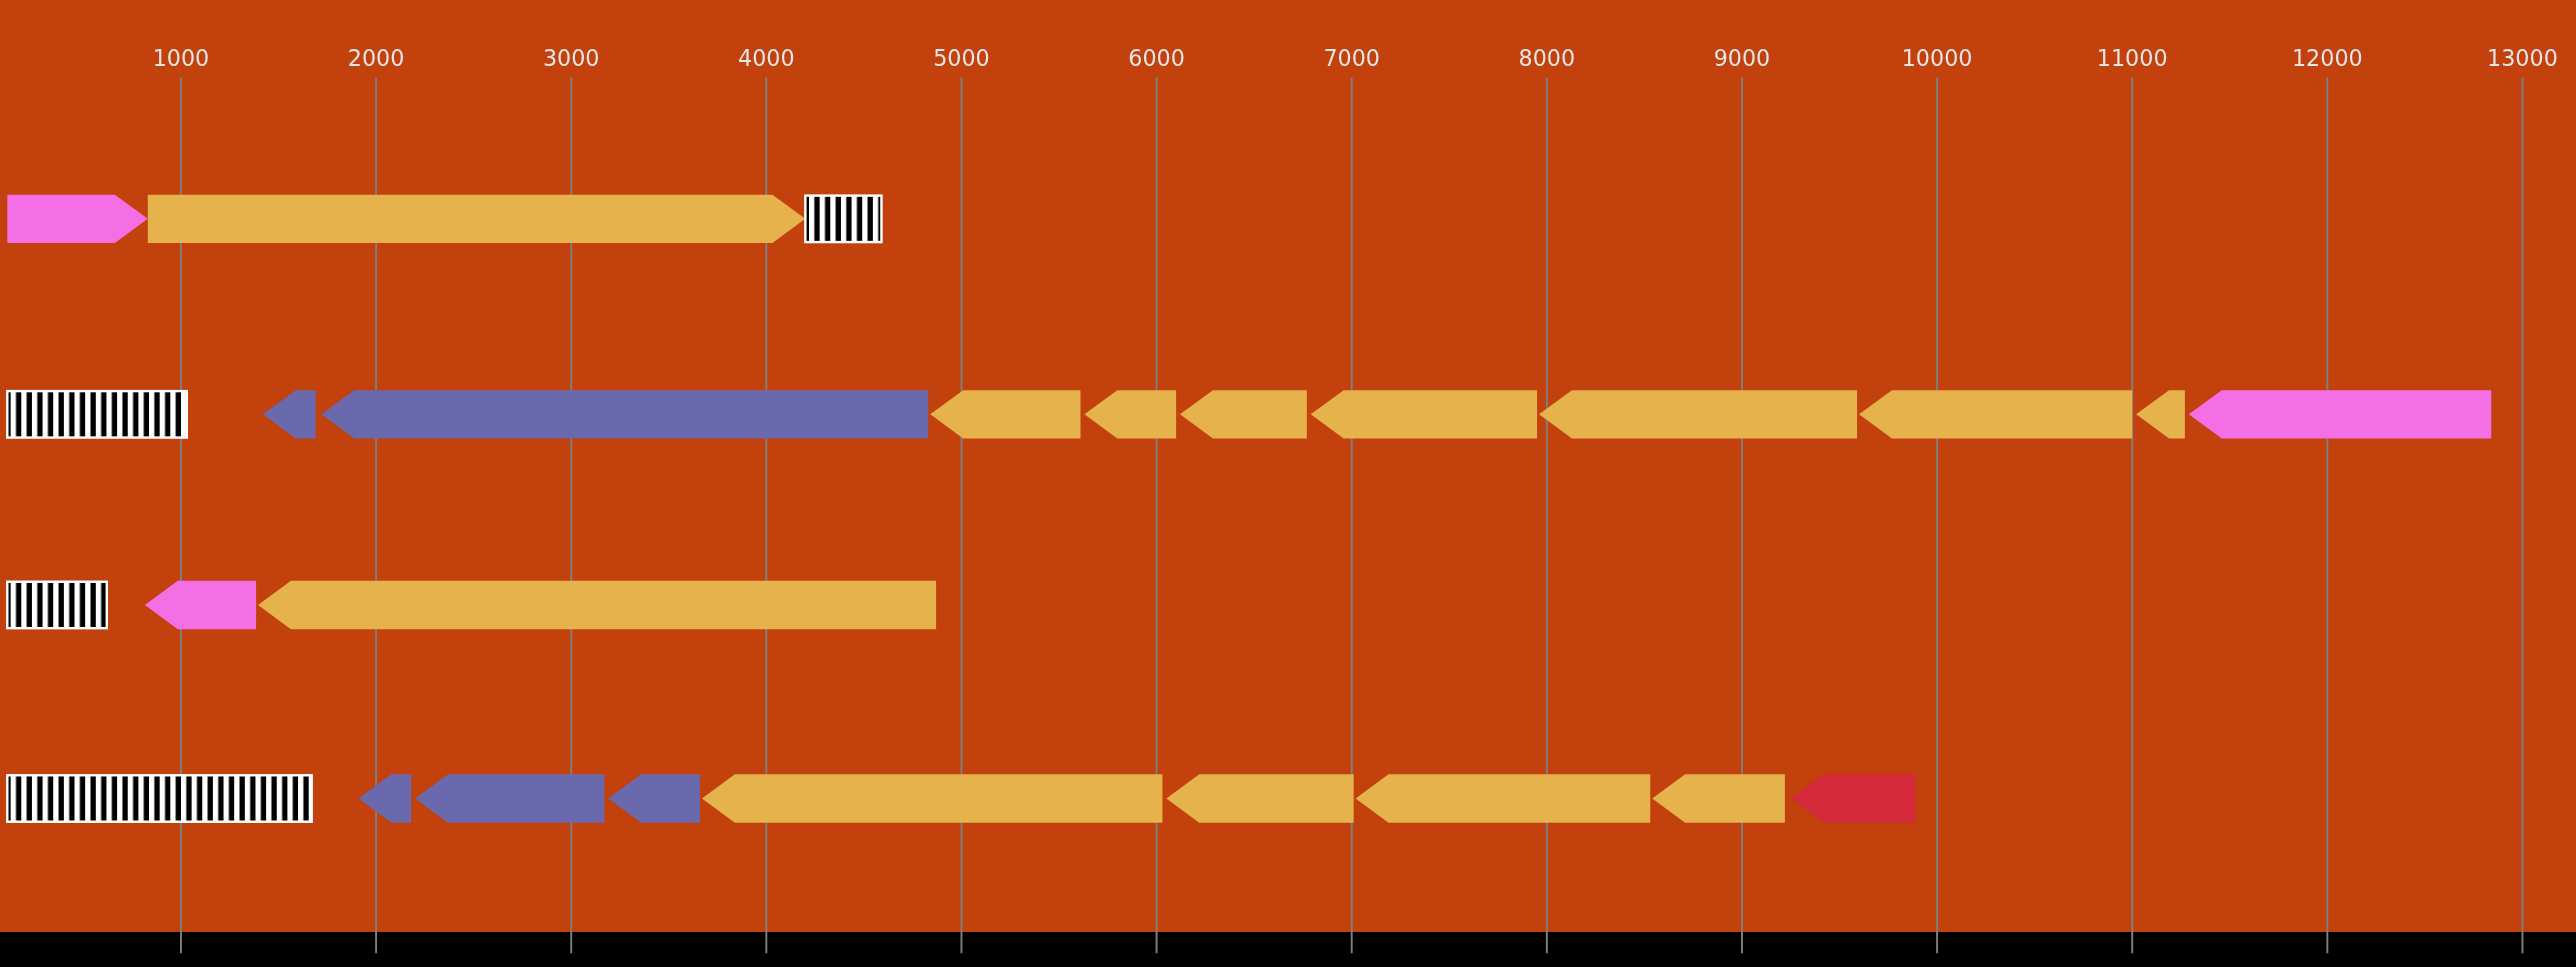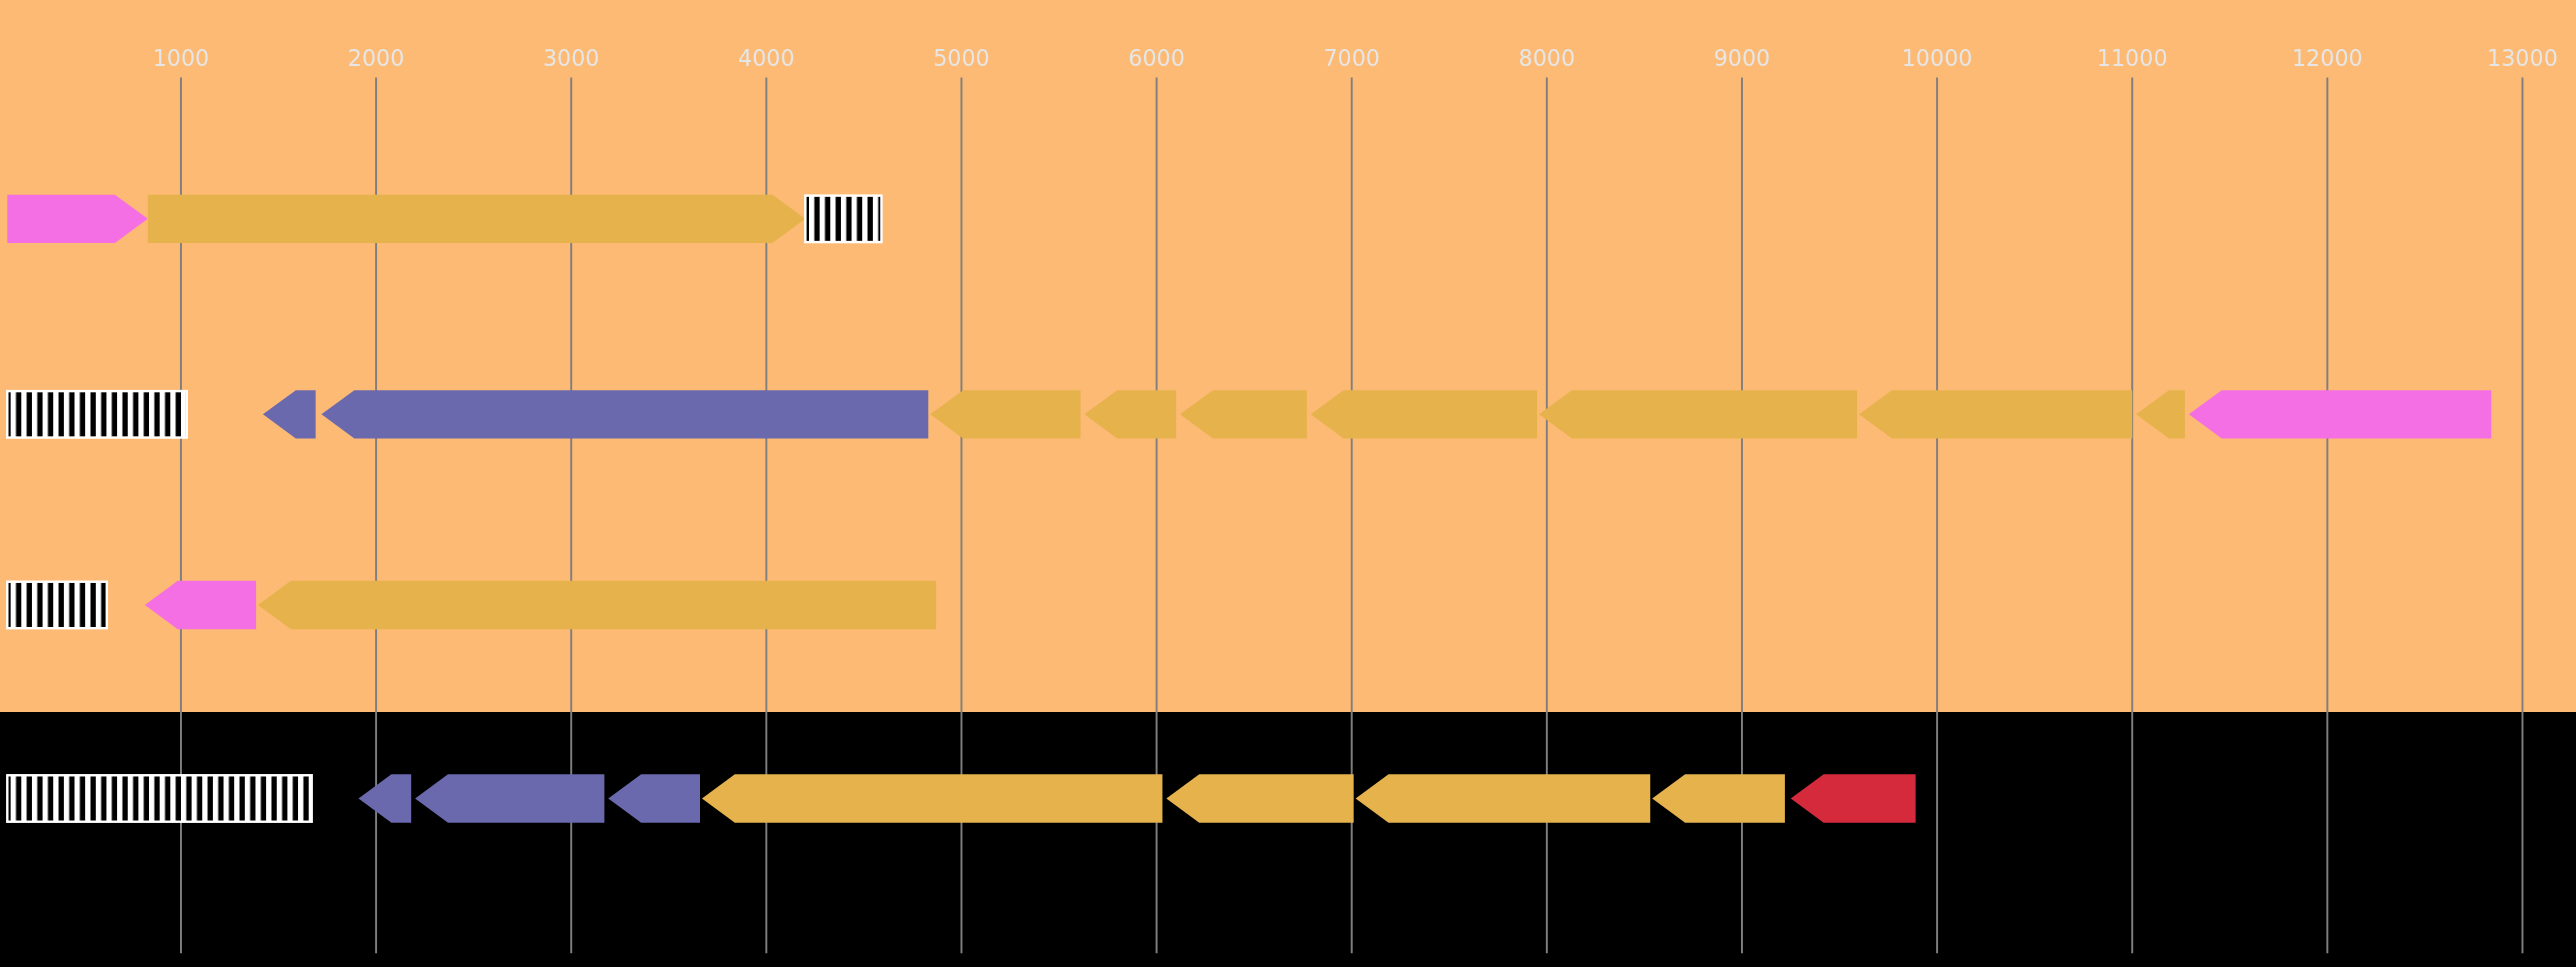--- a/index.html
+++ b/index.html
@@ -1,17 +1,17 @@
 <!DOCTYPE html>
 <html><head>
 <meta charset="utf-8">
 <style>
   html,body{margin:0;padding:0;background:#000;}
   body{width:2576px;height:968px;overflow:hidden;font-family:"DejaVu Sans",sans-serif;}
-  .figure{position:relative;width:2576px;height:712px;background:#fdba74;}
+  .figure{position:relative;width:2576px;height:932px;background:#c2410c;}
   svg{display:block;}
   svg text{font-family:"DejaVu Sans","Liberation Sans",sans-serif;}
 </style>
 </head>
 <body>
 
 <div class="figure">
   <svg id="gene-map" width="2576" height="968" viewBox="0 0 2662 1000">
       <defs>
         <pattern id="hatch" patternUnits="userSpaceOnUse" x="0" y="0" width="11" height="54">

